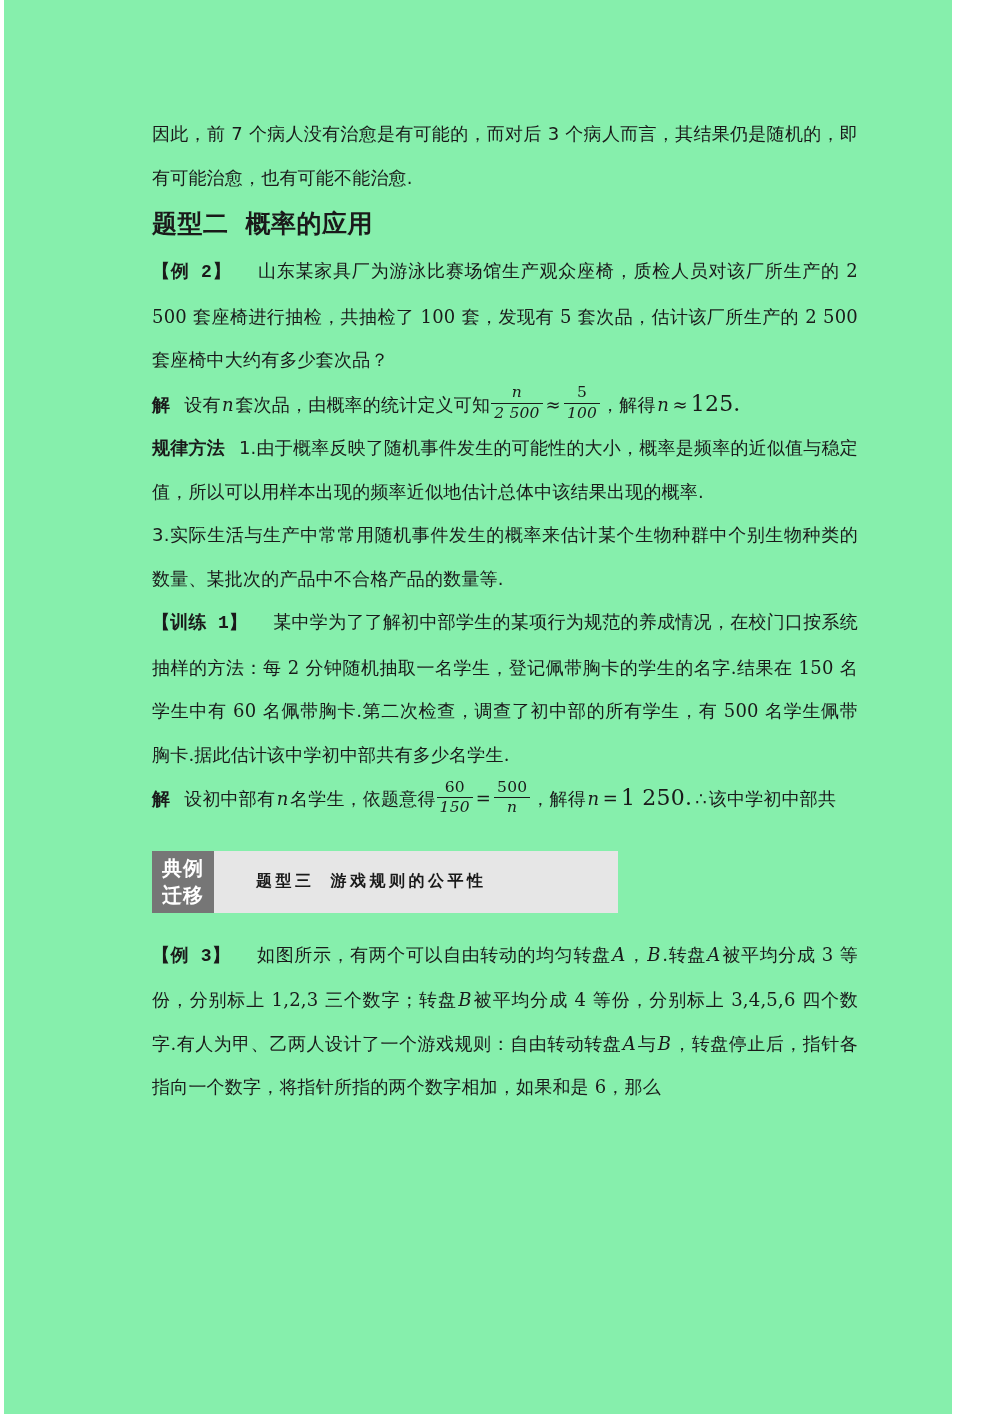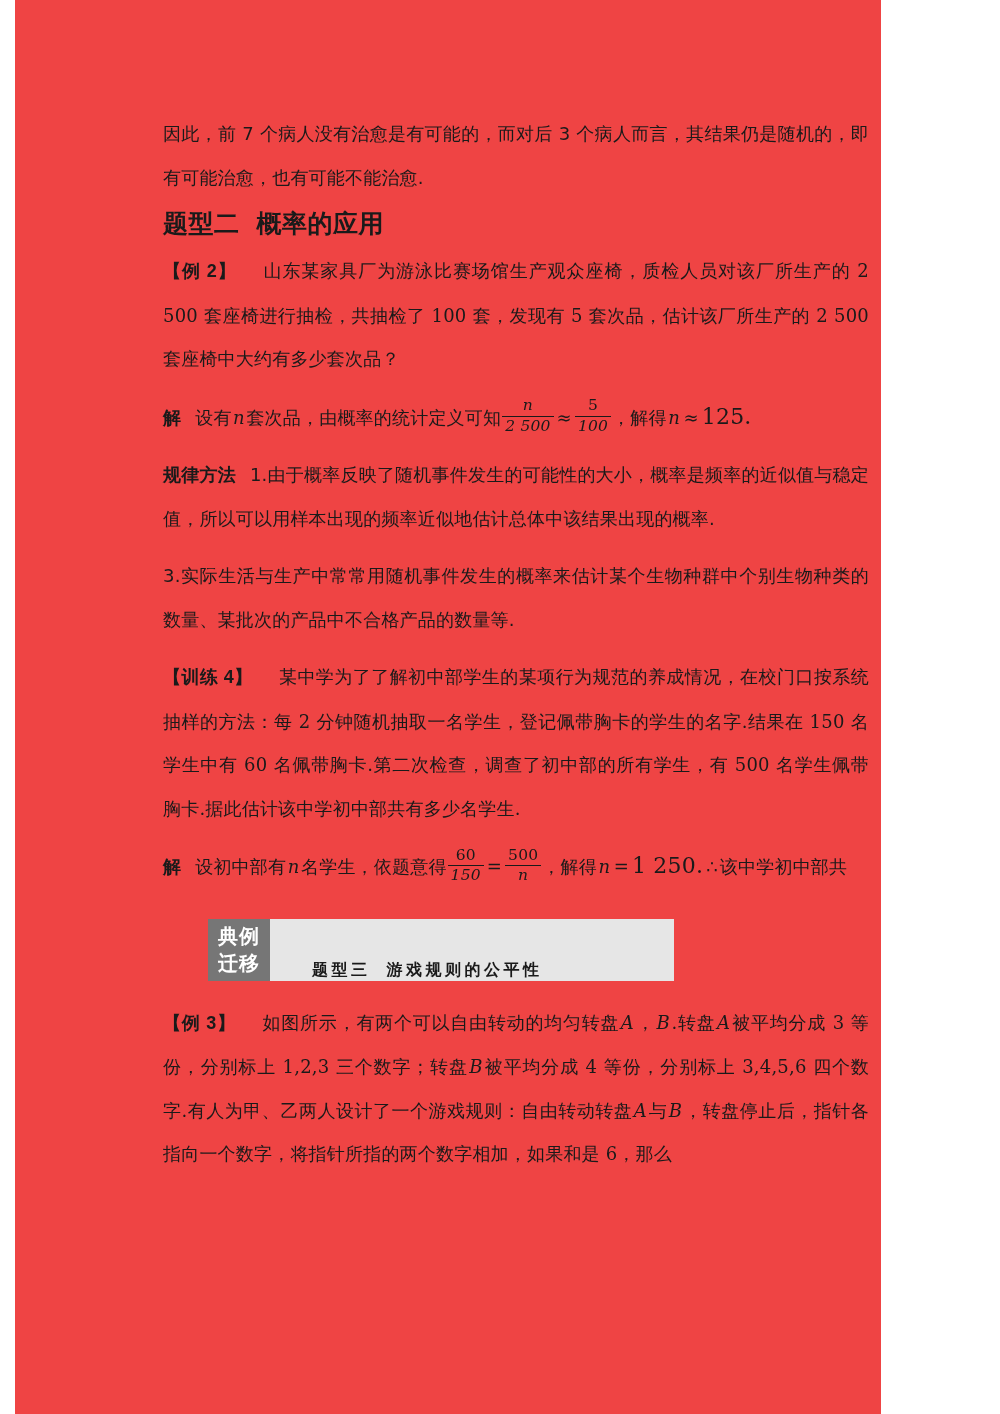--- a/index.html
+++ b/index.html
@@ -11,24 +11,24 @@
     width: 1000px;
     height: 1414px;
     position: relative;
     font-family: "DejaVu Sans", sans-serif;
     color: #1a1a1a;
     overflow: hidden;
   }
 
   .page {
     position: absolute;
-    left: 15px; top: 0;
-    width: 866px;
+    left: 4px; top: 0;
+    width: 948px;
     height: 1414px;
-    background: #ef4444;
+    background: #86efac;
   }
 
   .content {
     position: absolute;
     left: 148px;
     top: 112px;
     width: 706px;
   }
 
   
@@ -49,35 +49,35 @@
   }
   
   .sans {
     font-family: "DejaVu Sans", "Liberation Sans", sans-serif;
     font-size: 18px;
     line-height: 43.5px;
   }
 
   
   .gap-s { margin-top: 8px; }
-  .gap-m { margin-top: 14px; }
+  .gap-m { }
   .gap-l { margin-top: 20px; }
 
   
   .type-heading {
     font-family: "DejaVu Sans", "Liberation Sans", sans-serif;
     font-weight: bold;
     font-size: 25px;
     line-height: 34px;
     letter-spacing: 0.5px;
   }
   .type-heading .sp { display: inline-block; width: 17px; }
 
   .lbl-bold {
-    font-family: Liberation Sans, sans-serif;
+    font-family: Liberation Mono, monospace;
     font-weight: bold;
   }
   .lbl-bold-sans {
     font-family: "DejaVu Sans", "Liberation Sans", sans-serif;
     font-weight: bold;
   }
   .indent-after { display: inline-block; width: 26px; }
   .indent-small { display: inline-block; width: 14px; }
 
   
@@ -124,22 +124,21 @@
   }
 
   
   .banner {
     position: relative;
     width: 466px;
     height: 62px;
     background: #e6e6e6;
     margin-top: 30px;
     display: flex;
-    align-items: flex-end;
-    margin-left: 45px;
+    align-items: center;
   }
   .banner-tab {
     width: 62px;
     height: 62px;
     background: #767676;
     color: #ffffff;
     font-family: "DejaVu Sans", "Liberation Sans", sans-serif;
     font-weight: bold;
     font-size: 20px;
     line-height: 27px;
@@ -182,21 +181,21 @@
     </p>
 
 
     <p class="para sans gap-m">
       <span class="lbl-bold-sans">规律方法</span><span class="indent-small"></span><span>1.由于概率反映了随机事件发生的可能性的大小，概率是频率的近似值与稳定值，所以可以用样本出现的频率近似地估计总体中该结果出现的概率.</span>
     </p>
 
     <p class="para sans gap-m">3.实际生活与生产中常常用随机事件发生的概率来估计某个生物种群中个别生物种类的数量、某批次的产品中不合格产品的数量等.</p>
 
     <p class="para serif gap-m">
-      <span class="lbl-bold">【训练 4】</span><span class="indent-after"></span><span>某中学为了了解初中部学生的某项行为规范的养成情况，在校门口按系统抽样的方法：每 2 分钟随机抽取一名学生，登记佩带胸卡的学生的名字.结果在 150 名学生中有 60 名佩带胸卡.第二次检查，调查了初中部的所有学生，有 500 名学生佩带胸卡.据此估计该中学初中部共有多少名学生.</span>
+      <span class="lbl-bold">【训练 1】</span><span class="indent-after"></span><span>某中学为了了解初中部学生的某项行为规范的养成情况，在校门口按系统抽样的方法：每 2 分钟随机抽取一名学生，登记佩带胸卡的学生的名字.结果在 150 名学生中有 60 名佩带胸卡.第二次检查，调查了初中部的所有学生，有 500 名学生佩带胸卡.据此估计该中学初中部共有多少名学生.</span>
     </p>
 
     <p class="para sans gap-m">
       <span class="lbl-bold-sans">解</span><span class="indent-small"></span><span>设初中部有</span><span class="mv">n</span><span>名学生，依题意得</span><span class="frac"><span class="num">60</span><span class="den">150</span></span><span class="op">=</span><span class="frac"><span class="num">500</span><span class="den it">n</span></span><span>，解得</span><span class="mv">n</span><span class="op">=</span><span class="mn">1 250.</span><span class="op">∴</span><span>该中学初中部共</span>
     </p>
 
 
     <div class="banner">
       <div class="banner-tab">
         <span>典例</span>

